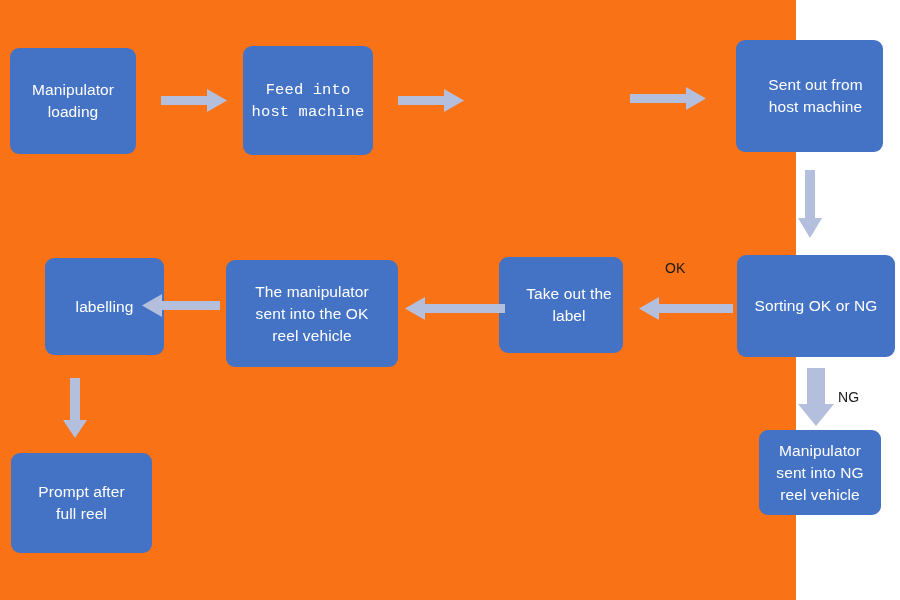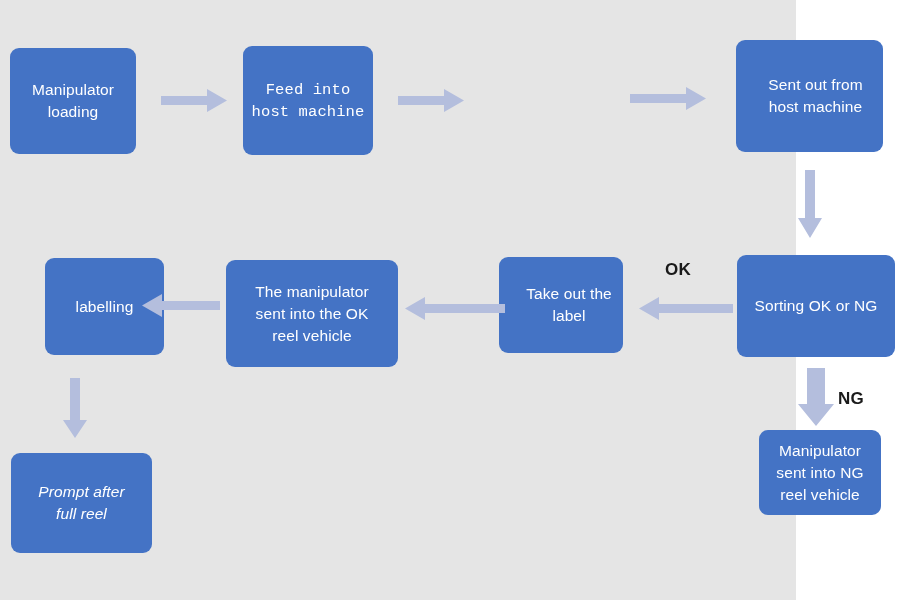--- a/index.html
+++ b/index.html
@@ -10,46 +10,45 @@
     width: 900px;
     height: 600px;
     background: #ffffff;
     font-family: "Liberation Sans", sans-serif;
     overflow: hidden;
   }
   #canvas {
     position: relative;
     width: 796px;
     height: 600px;
-    background: #e5e5e5;
+    background: #f97316;
   }
   .node {
     position: absolute;
     box-sizing: border-box;
     background: #4473c5;
     border-radius: 9px;
     color: #ffffff;
     display: flex;
     align-items: center;
     justify-content: center;
     text-align: center;
     font-size: 15.5px;
     line-height: 1.42;
     letter-spacing: 0.1px;
     padding: 4px 8px;
     white-space: pre-line;
   }
   .edge-label {
     position: absolute;
     color: #1a1a1a;
-    font-size: 17px;
+    font-size: 14px;
     line-height: 1;
     letter-spacing: 0.2px;
     white-space: nowrap;
-    font-weight: bold;
   }
   .arrow {
     position: absolute;
   }
   .arrow svg {
     display: block;
     overflow: visible;
   }
 </style>
 </head>
@@ -71,21 +70,21 @@
 
   <div class="node" style="left:499px; top:257px; width:124px; height:96px;padding-left:24px;">Take out the
 label</div>
 
   <div class="node" style="left:226px; top:260px; width:172px; height:107px;">The manipulator
 sent into the OK
 reel vehicle</div>
 
   <div class="node" style="left:11px; top:258px; width:119px; height:97px;margin-left:34px;">labelling</div>
 
-  <div class="node" style="left:11px; top:453px; width:141px; height:100px;font-style:italic;">Prompt after
+  <div class="node" style="left:11px; top:453px; width:141px; height:100px;">Prompt after
 full reel</div>
 
   <div class="node" style="left:759px; top:430px; width:122px; height:85px;">Manipulator
 sent into NG
 reel vehicle</div>
 
   <div class="arrow" style="left:161px; top:88px; width:66px; height:25px;">
     <svg width="66" height="25" viewBox="0 0 66 25">
       <path d="M0,8 L46,8 L46,1 L66,12.5 L46,24 L46,17 L0,17 Z" fill="#b4bedd"></path>
     </svg>

